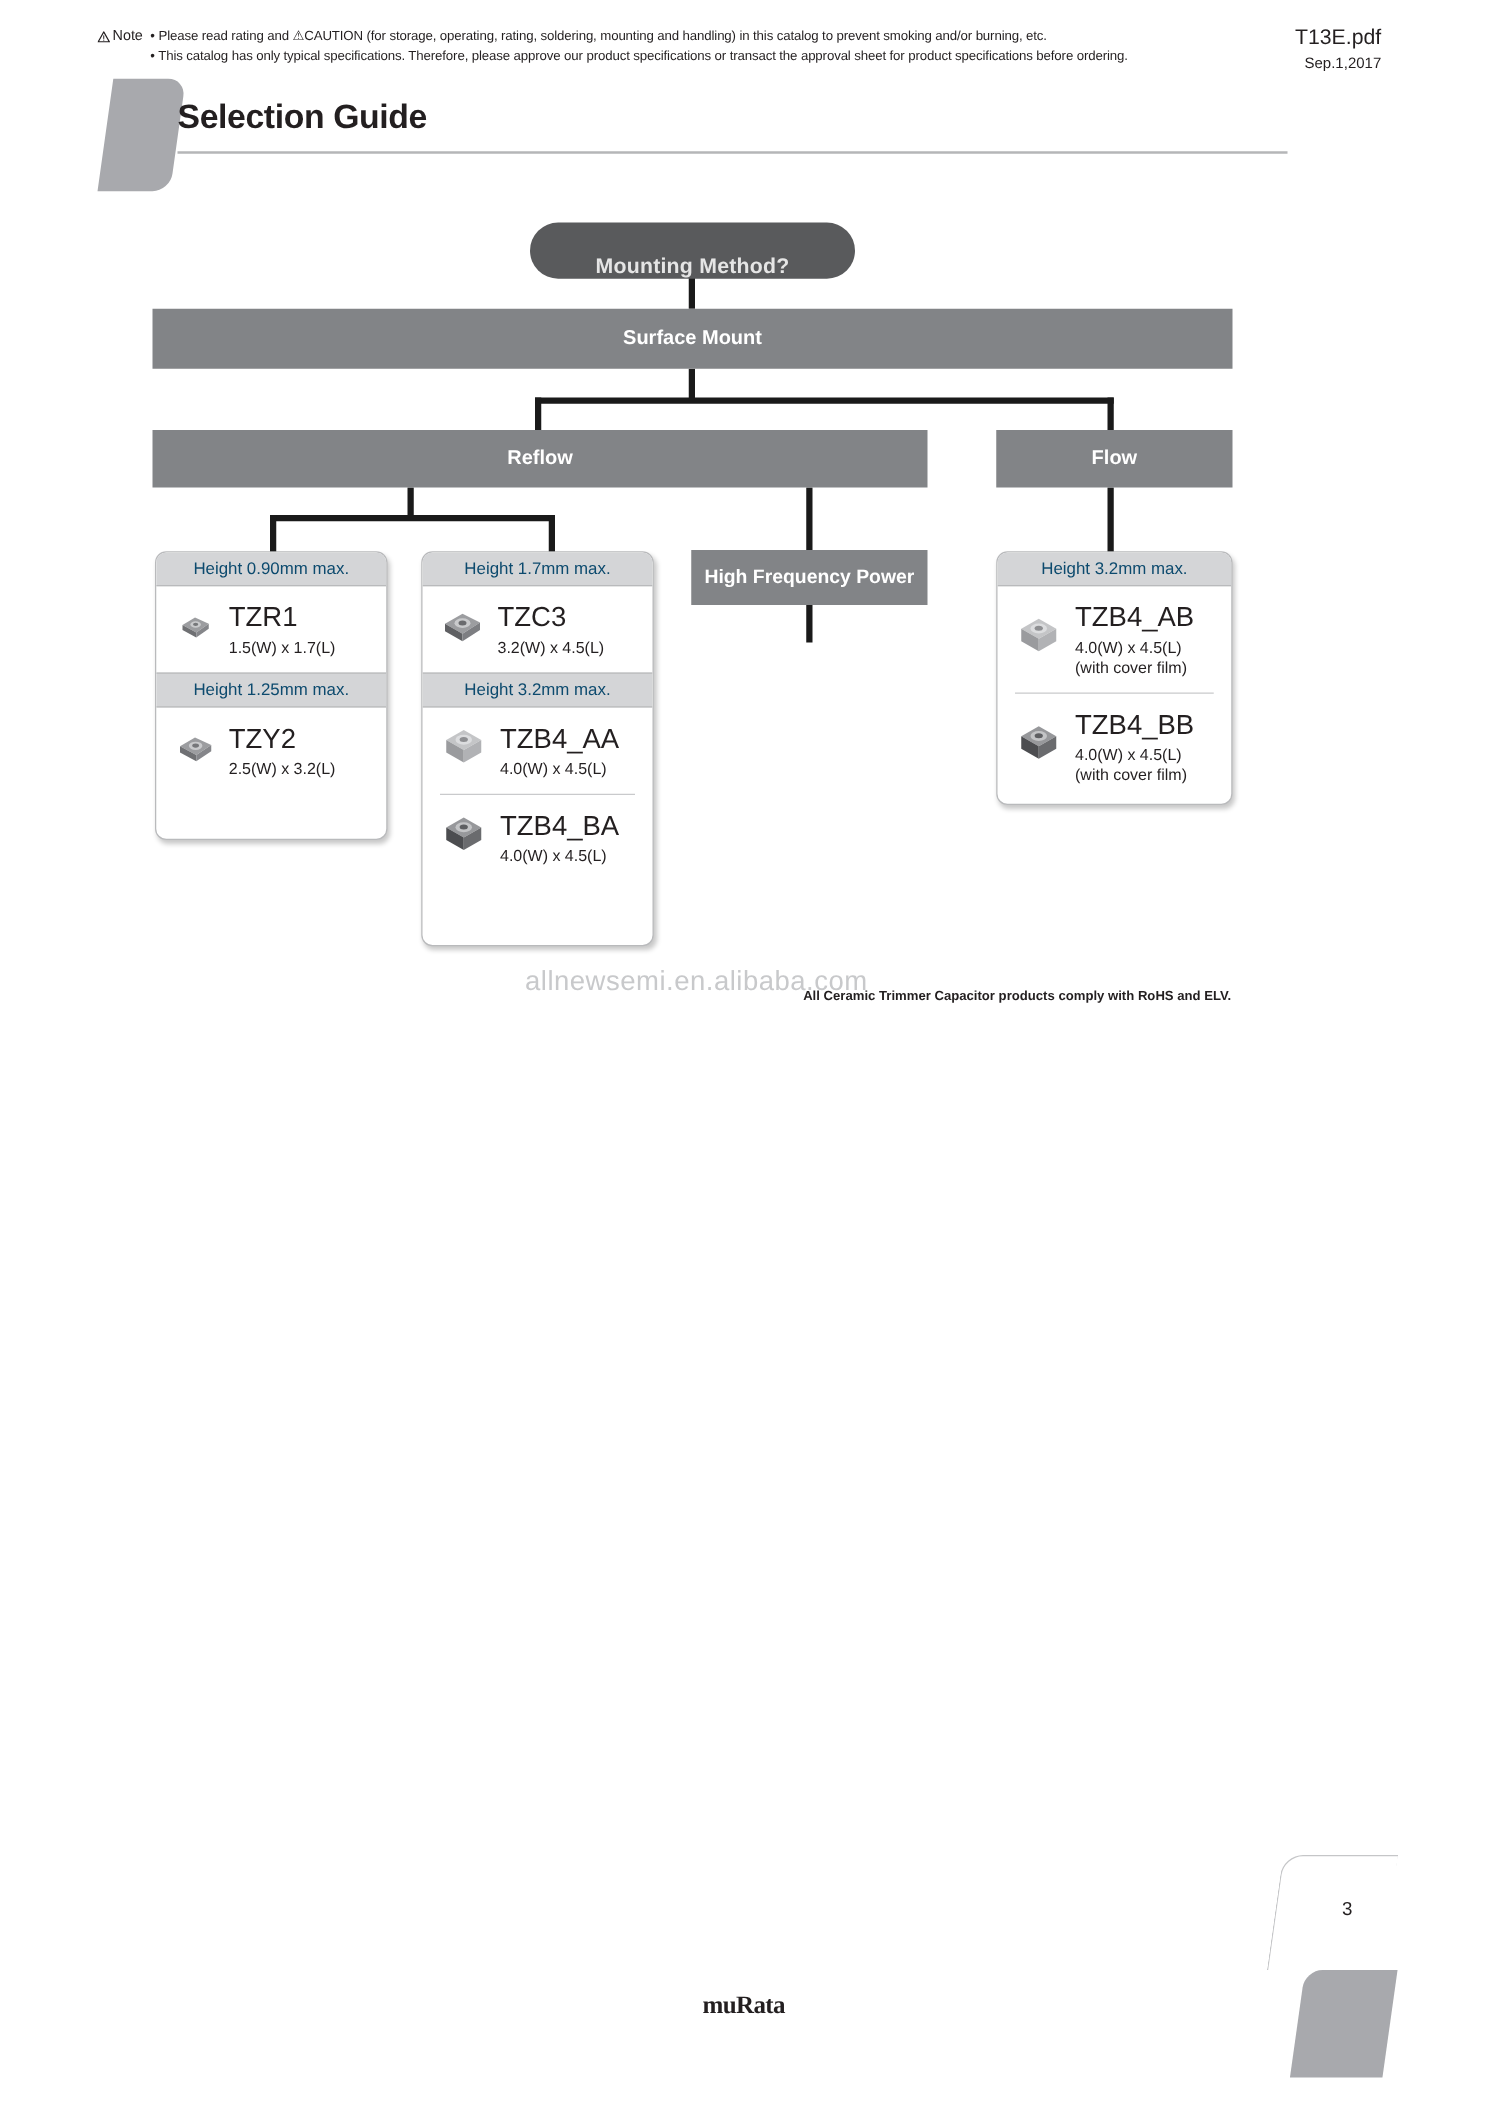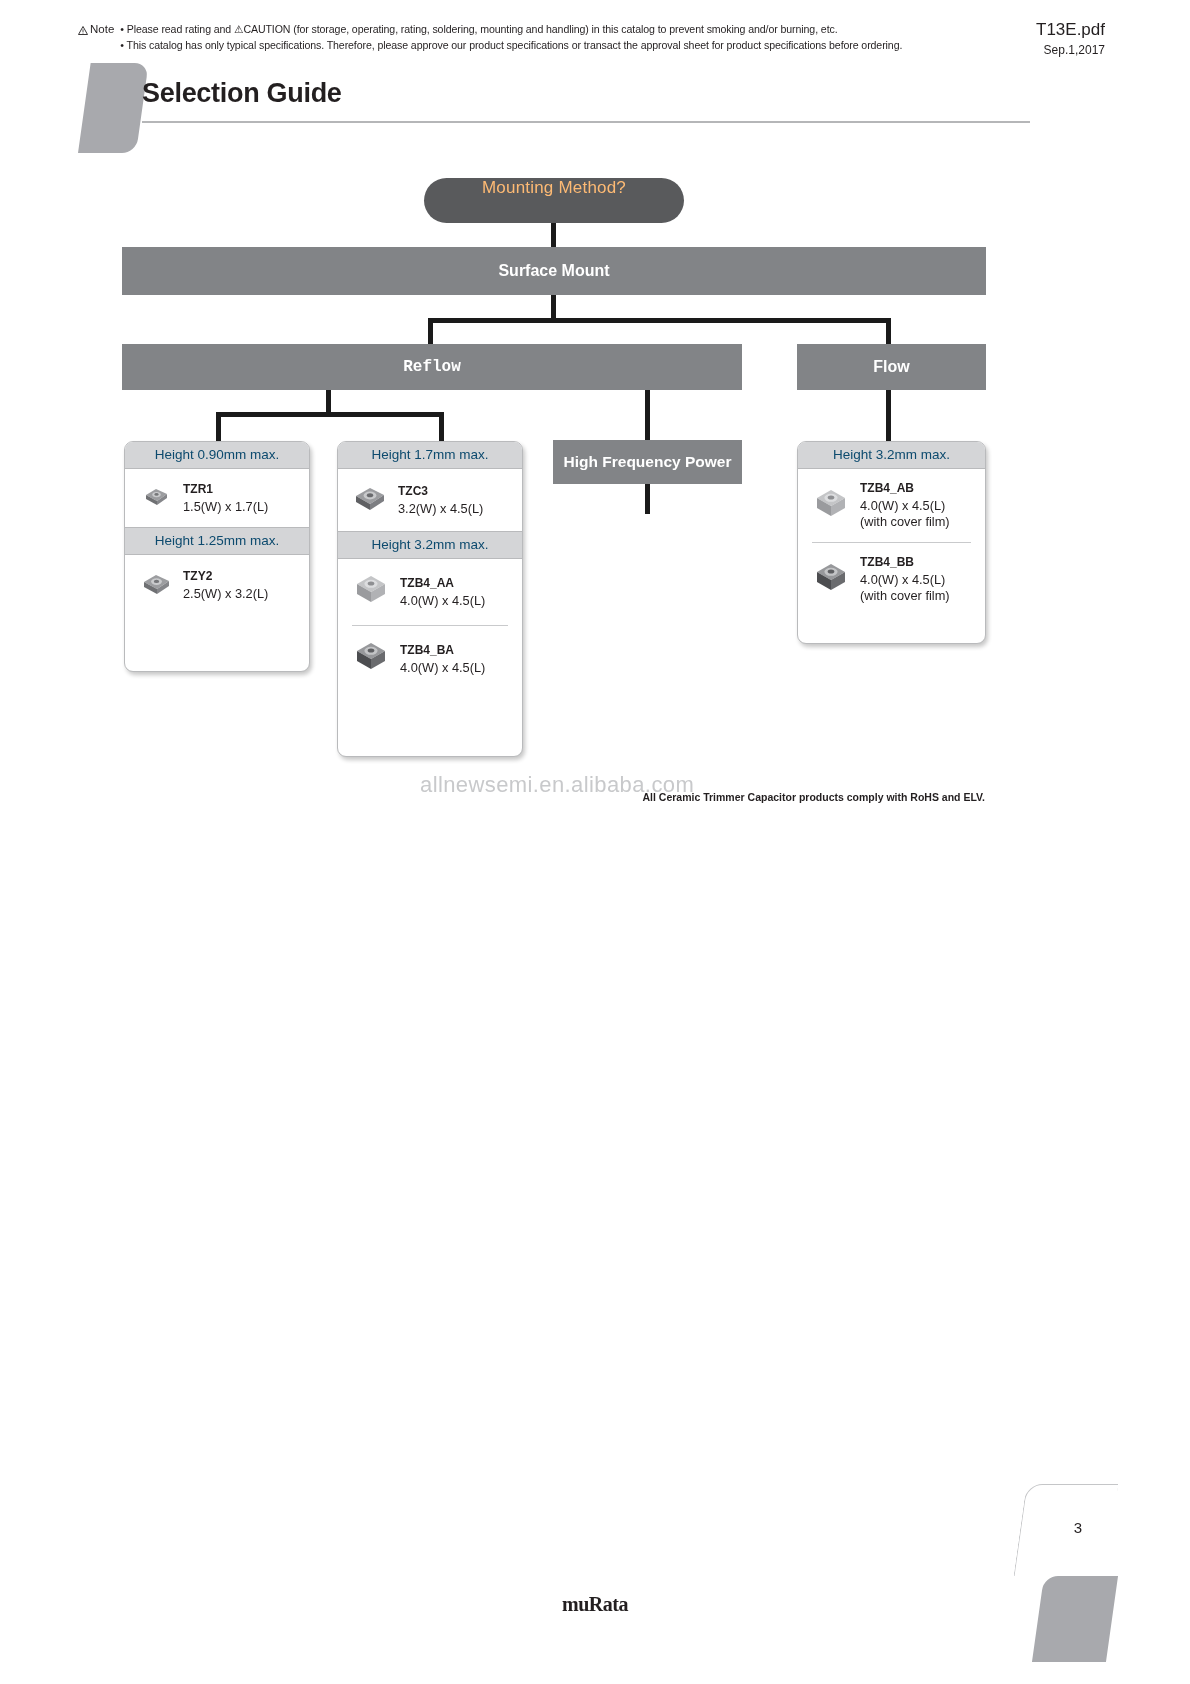--- a/index.html
+++ b/index.html
@@ -40,24 +40,24 @@
     position: absolute; left: 142px; top: 121px; width: 888px; height: 2px;
     background: #b5b6b8;
   }
 
   
   .connector { position: absolute; background: #1a1a1a; }
 
   .pill {
     position: absolute;
     background: #595a5c;
-    color: #fdba74;
+    color: #e5e5e5;
     border-radius: 26px;
-    display: flex; align-items: flex-start; justify-content: center;
-    font-size: 17px; font-weight: normal; letter-spacing: 0.2px;
+    display: flex; align-items: flex-end; justify-content: center;
+    font-size: 17px; font-weight: bold; letter-spacing: 0.2px;
   }
   .band {
     position: absolute;
     background: #828487;
     color: #ffffff;
     display: flex; align-items: center; justify-content: center;
     font-size: 16px; font-weight: bold;
     text-align: center; line-height: 22px;
   }
 
@@ -79,21 +79,21 @@
     padding: 5px 0 6px;
   }
   .hdr.mid { border-top: 1px solid #b9babc; }
   .prod {
     display: flex; align-items: center;
     padding: 12px 8px 12px 14px;
     gap: 10px;
   }
   .prod .thumb { flex: 0 0 auto; }
   .prod .info { flex: 1 1 auto; }
-  .prod .pname { font-size: 12px; font-weight: bold; letter-spacing: 0px; }
+  .prod .pname { font-size: 22px; font-weight: normal; letter-spacing: 0px; }
   .prod .pdim { font-size: 12.8px; margin-top: 3px; line-height: 16px; }
   .inner-sep { height: 1px; background: #c9cacc; margin: 0 14px; }
 
   
   .watermark {
     position: absolute; left: 420px; top: 772px;
     font-size: 22px; color: #c8c9cb; letter-spacing: 0.4px;
     white-space: nowrap;
   }
   .rohs {
@@ -175,21 +175,21 @@
   <div class="connector" style="left:886px; top:390px; width:5px; height:54px;"></div>
 
   <div class="pill" style="left:424px; top:178px; width:260px; height:45px;">
     <span>Mounting Method?</span>
   </div>
 
   <div class="band" style="left:122px; top:247px; width:864px; height:48px;">
     <span>Surface Mount</span>
   </div>
 
-  <div class="band" style="left:122px; top:344px; width:620px; height:46px;font-family:Liberation Mono, monospace;">
+  <div class="band" style="left:122px; top:344px; width:620px; height:46px;">
     <span>Reflow</span>
   </div>
 
   <div class="band" style="left:797px; top:344px; width:189px; height:46px;">
     <span>Flow</span>
   </div>
 
   <div class="band" style="left:553px; top:440px; width:189px; height:44px; font-size:15.5px;">
     <span>High Frequency Power</span>
   </div>

